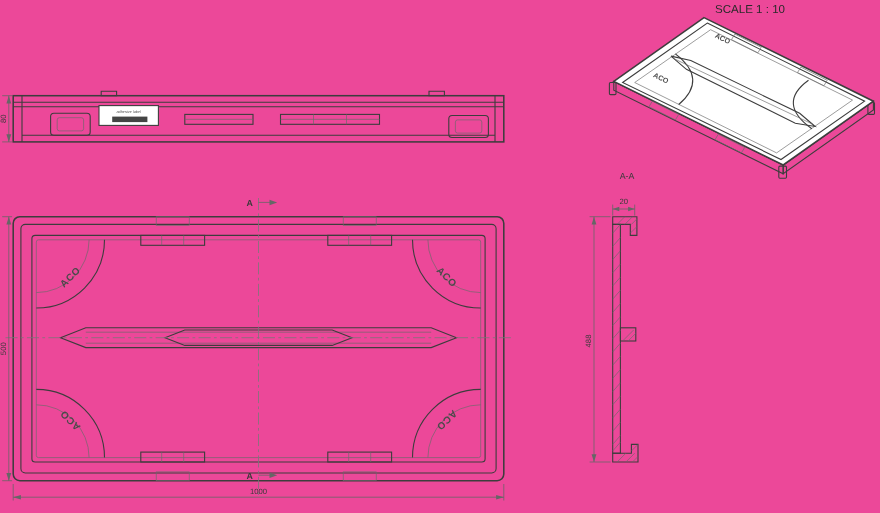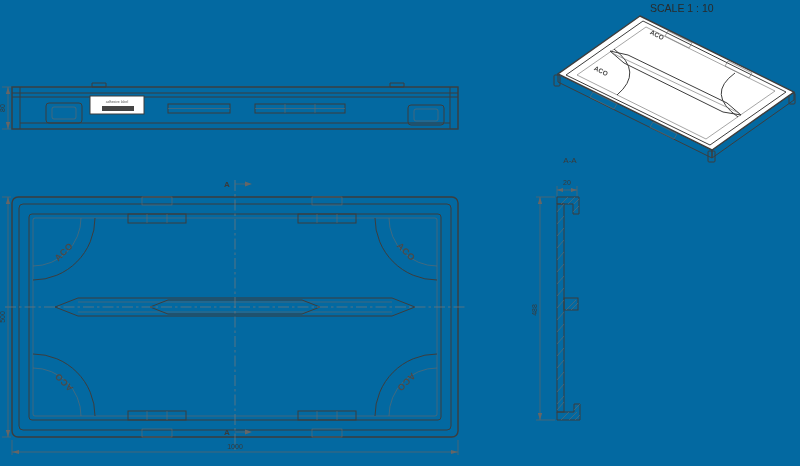--- a/index.html
+++ b/index.html
@@ -1,16 +1,16 @@
 <!DOCTYPE html>
 <html><head>
 <meta charset="utf-8">
 <style>
   html,body { margin:0; padding:0; background:#ffffff; }
-  .canvas { position:relative; width:800px; height:466px; background:#0369a1; overflow:hidden;
+  .canvas { position:relative; width:800px; height:466px; background:#ec4899; overflow:hidden;
             font-family:"Liberation Sans", sans-serif; }
   svg { position:absolute; left:0; top:0; }
   .ln { stroke:#3d3d3d; stroke-width:1; fill:none; }
   .lt { stroke:#3d3d3d; stroke-width:1.4; fill:none; }
   .tn { stroke:#6a6a6a; stroke-width:0.6; fill:none; }
   .cl { stroke:#787878; stroke-width:0.7; fill:none; stroke-dasharray:11 3 2.5 3; }
   .dm { stroke:#666666; stroke-width:0.7; fill:none; }
   .ar { fill:#666666; stroke:none; }
   .wh { fill:#ffffff; }
   .dk { fill:#444444; stroke:none; }

